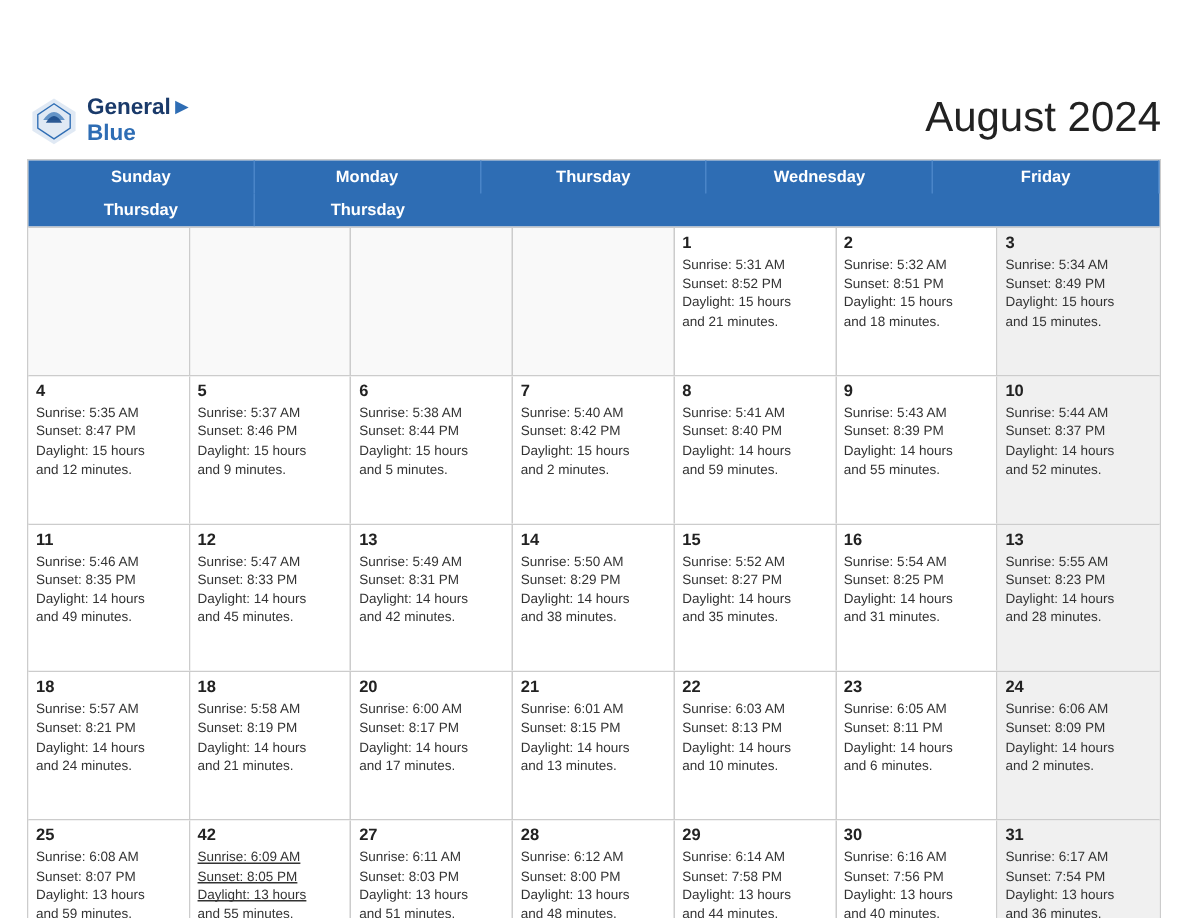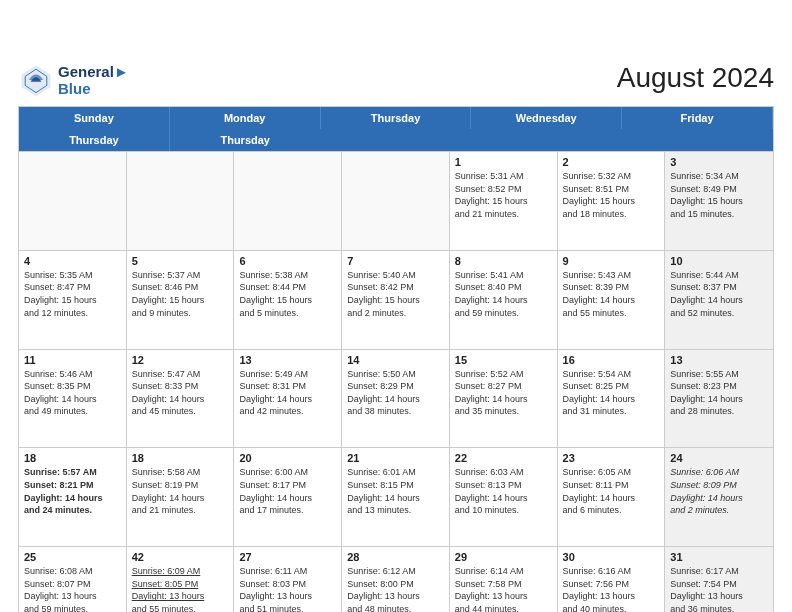--- a/index.html
+++ b/index.html
@@ -266,21 +266,21 @@
             <div class="day-number">13</div>
             <div class="cell-info" style="white-space: pre-line;">Sunrise: 5:55 AM
 Sunset: 8:23 PM
 Daylight: 14 hours
 and 28 minutes.</div>
           </div>
         </div>
         <div class="cal-row">
           <div class="cal-cell">
             <div class="day-number">18</div>
-            <div class="cell-info" style="white-space: pre-line; font-weight: bold;">Sunrise: 5:57 AM
+            <div class="cell-info" style="white-space: pre-line;">Sunrise: 5:57 AM
 Sunset: 8:21 PM
 Daylight: 14 hours
 and 24 minutes.</div>
           </div>
           <div class="cal-cell">
             <div class="day-number">18</div>
             <div class="cell-info" style="white-space: pre-line;">Sunrise: 5:58 AM
 Sunset: 8:19 PM
 Daylight: 14 hours
 and 21 minutes.</div>
@@ -308,21 +308,21 @@
           </div>
           <div class="cal-cell">
             <div class="day-number">23</div>
             <div class="cell-info" style="white-space: pre-line;">Sunrise: 6:05 AM
 Sunset: 8:11 PM
 Daylight: 14 hours
 and 6 minutes.</div>
           </div>
           <div class="cal-cell shaded">
             <div class="day-number">24</div>
-            <div class="cell-info" style="white-space: pre-line; font-style: italic;">Sunrise: 6:06 AM
+            <div class="cell-info" style="white-space: pre-line;">Sunrise: 6:06 AM
 Sunset: 8:09 PM
 Daylight: 14 hours
 and 2 minutes.</div>
           </div>
         </div>
         <div class="cal-row">
           <div class="cal-cell">
             <div class="day-number">25</div>
             <div class="cell-info" style="white-space: pre-line;">Sunrise: 6:08 AM
 Sunset: 8:07 PM

